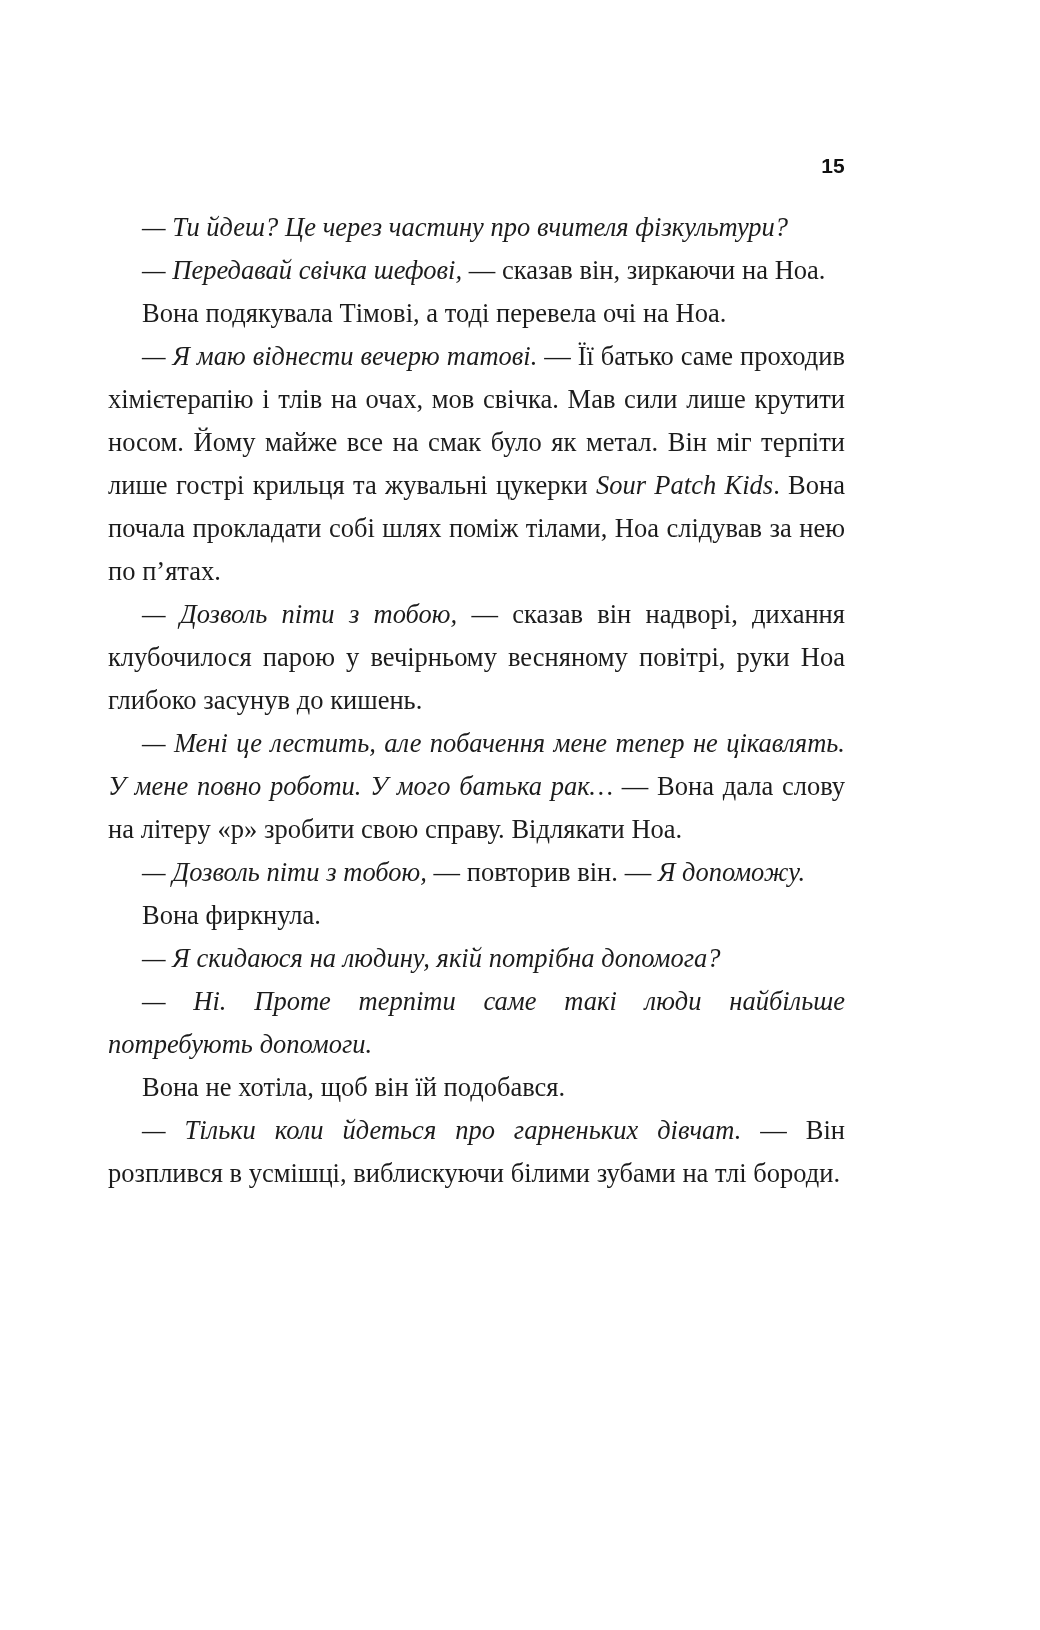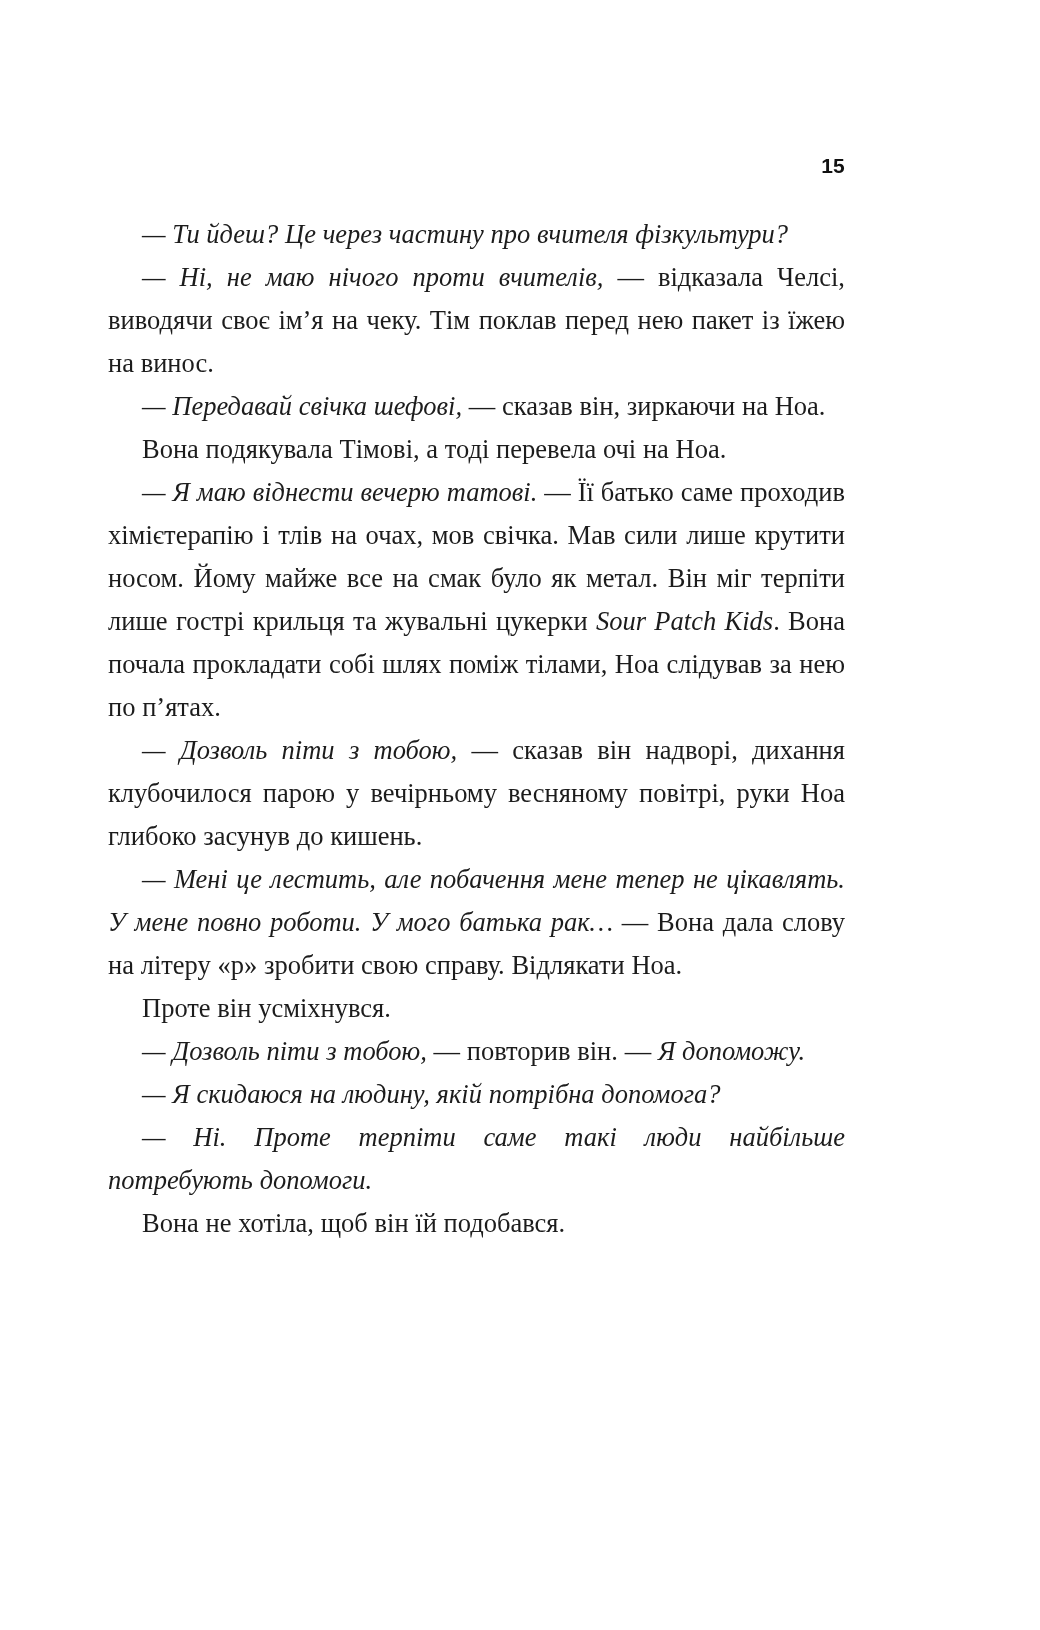--- a/index.html
+++ b/index.html
@@ -32,21 +32,21 @@
     font-weight: bold;
     font-size: 21px;
     letter-spacing: 0.2px;
     color: #111111;
     line-height: 1;
   }
 
   
   .textblock {
     position: absolute;
-    top: 196px;
+    top: 189px;
     left: 108px;
     width: 737px;
   }
 
   .para {
     margin: 0;
     font-size: 26.5px;
     line-height: 43px;
     text-align: justify;
     text-justify: inter-word;
@@ -70,26 +70,26 @@
 </style>
 </head>
 <body>
 
 <div class="page">
 
   <div class="folio">15</div>
 
   <div class="textblock" id="textblock">
       <p class="para"><span class="it">— Ти йдеш? Це через частину про вчителя фіз­культури?</span></p>
-      <p class="para"><span class="it">— Ні, не маю нічого проти вчителів,</span><span class="rom"> — відказала Челсі, виводячи своє ім’я на чеку. Тім поклав перед нею пакет із їжею на винос.</span></p>
       <p class="para"><span class="it">— Передавай свічка шефові,</span><span class="rom"> — сказав він, зирка­ючи на Ноа.</span></p>
       <p class="para"><span class="rom">Вона подякувала Тімові, а тоді перевела очі на Ноа.</span></p>
       <p class="para"><span class="it">— Я маю віднести вечерю татові.</span><span class="rom"> — Її батько саме проходив хімієтерапію і тлів на очах, мов свічка. Мав сили лише крутити носом. Йому майже все на смак було як ме­тал. Він міг терпіти лише гострі крильця та жувальні цукер­ки </span><span class="it">Sour Patch Kids</span><span class="rom">. Вона почала прокладати собі шлях поміж тілами, Ноа слідував за нею по п’ятах.</span></p>
       <p class="para"><span class="it">— Дозволь піти з тобою,</span><span class="rom"> — сказав він надворі, ди­хання клубочилося парою у вечірньому весняному повітрі, руки Ноа глибоко засунув до кишень.</span></p>
       <p class="para"><span class="it">— Мені це лестить, але побачення мене тепер не цікавлять. У мене повно роботи. У мого батька рак…</span><span class="rom"> — Вона дала слову на літеру «р» зробити свою справу. Від­лякати Ноа.</span></p>
-      <p class="para"><span class="rom">Проте він усміхнувся.</span></p>
       <p class="para"><span class="it">— Дозволь піти з тобою,</span><span class="rom"> — повторив він. — </span><span class="it">Я до­поможу.</span></p>
+      <p class="para"><span class="rom">Вона фиркнула.</span></p>
       <p class="para"><span class="it">— Я скидаюся на людину, якій потрібна допомога?</span></p>
       <p class="para"><span class="it">— Ні. Проте терпіти саме такі люди найбільше потребують допомоги.</span></p>
       <p class="para"><span class="rom">Вона не хотіла, щоб він їй подобався.</span></p>
+      <p class="para"><span class="it">— Тільки коли йдеться про гарненьких дівчат.</span><span class="rom"> — Він розплився в усмішці, виблискуючи білими зубами на тлі бороди.</span></p>
     </div>
 
 </div>
 
 </body></html>

